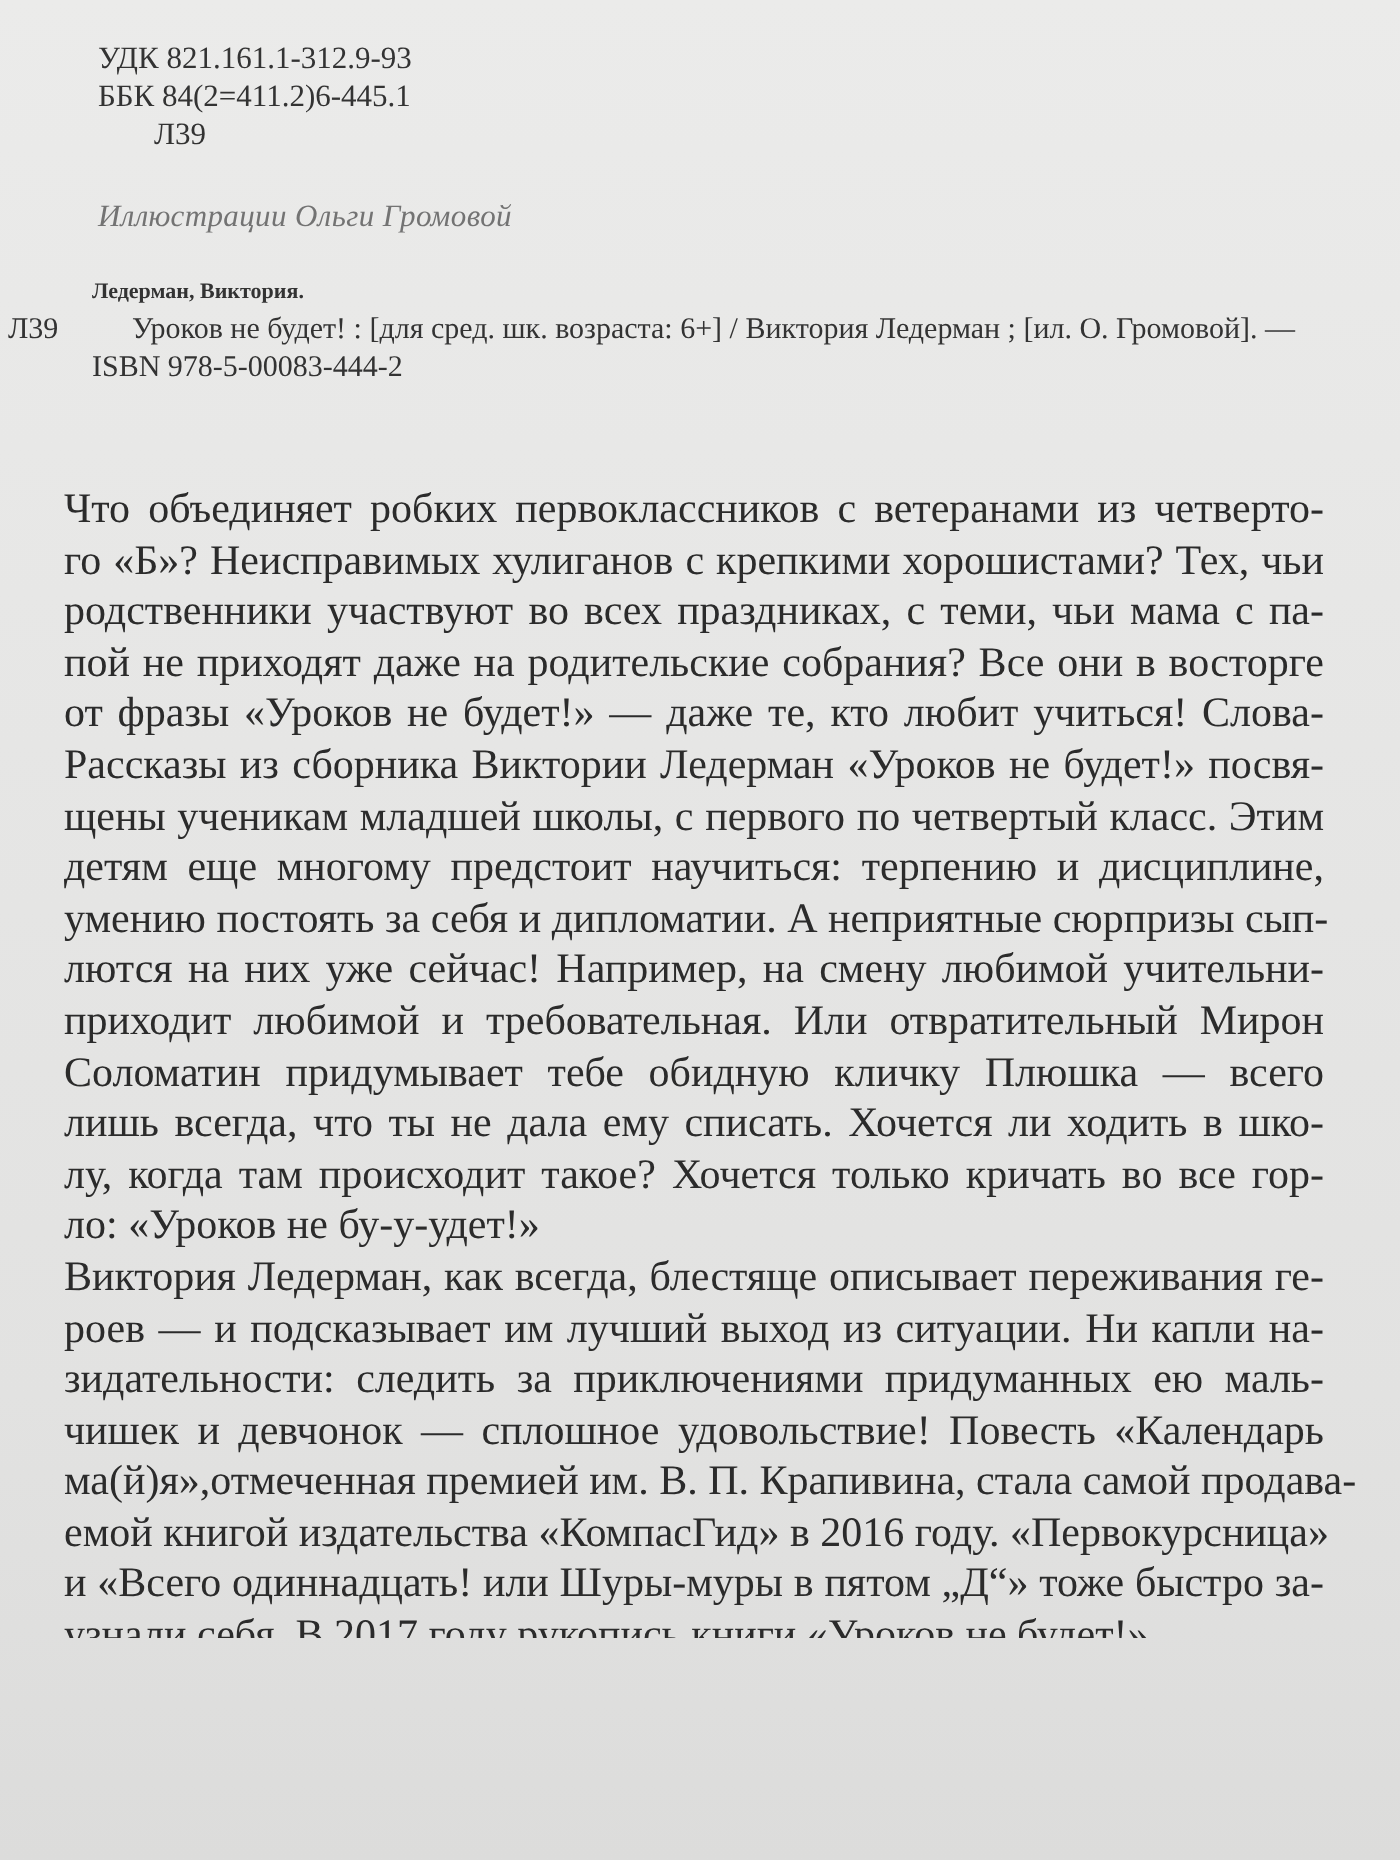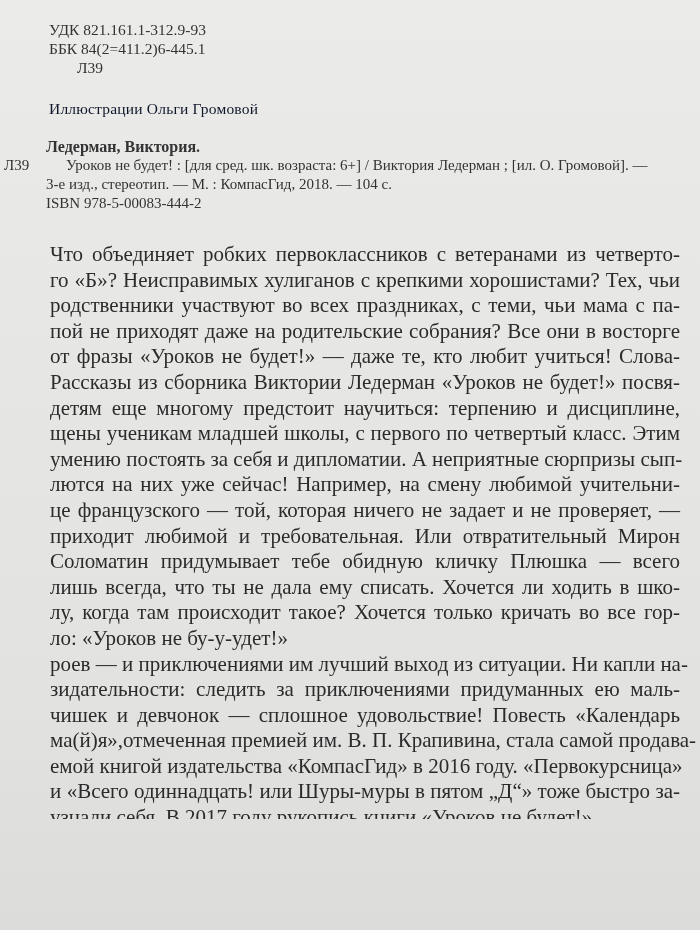--- a/index.html
+++ b/index.html
@@ -28,58 +28,59 @@
       line-height: 19px;
       color: #333;
     }
     .codes .lbl-indent {
       padding-left: 28px;
     }
     .illustrator {
       position: absolute;
       left: 49px;
       top: 100px;
+      font-style: italic;
       font-size: 15.5px;
-      color: #0f172a;
+      color: #737373;
       letter-spacing: 0.2px;
     }
     .biblio {
       position: absolute;
       left: 0;
       top: 137px;
       width: 700px;
       font-size: 15px;
       line-height: 19px;
       color: #333;
     }
     .biblio .author {
       padding-left: 46px;
       font-weight: bold;
-      font-size: 16px;
+      font-size: 11px;
     }
     .biblio .entry-row {
       position: relative;
       padding-left: 46px;
     }
     .biblio .entry-code {
       position: absolute;
       left: 4px;
       top: 0;
     }
     .biblio .title-line {
       padding-left: 20px;
       white-space: nowrap;
     }
     .biblio .line {
       padding-left: 46px;
       white-space: nowrap;
     }
     .annotation {
       position: absolute;
-      left: 50px;
+      left: 32px;
       top: 242px;
       width: 630px;
       font-size: 21px;
       line-height: 25.5px;
       color: #2b2b2b;
       text-align: justify;
     }
     .annotation .ln {
       display: block;
       white-space: nowrap;
@@ -109,47 +110,46 @@
   </div>
 
   <div class="illustrator">Иллюстрации Ольги Громовой</div>
 
   <div class="biblio">
     <div class="author">Ледерман, Виктория.</div>
     <div class="entry-row">
       <span class="entry-code">Л39</span>
       <div class="title-line">Уроков не будет! : [для сред. шк. возраста: 6+] / Виктория Ледерман ; [ил. О. Громовой]. —</div>
     </div>
-    <div class="line">3-е изд., стереотип. — М. : КомпасГид, 2018. — 104 с.</div>
     <div class="line">ISBN 978-5-00083-444-2</div>
   </div>
 
   <div class="annotation">
     <div class="para">
       <span class="ln">Что объединяет робких первоклассников с ветеранами из четверто-</span>
       <span class="ln">го «Б»? Неисправимых хулиганов с крепкими хорошистами? Тех, чьи</span>
       <span class="ln">родственники участвуют во всех праздниках, с теми, чьи мама с па-</span>
       <span class="ln">пой не приходят даже на родительские собрания? Все они в восторге</span>
       <span class="ln">от фразы «Уроков не будет!» — даже те, кто любит учиться! Слова-</span>
     </div>
     <div class="para">
       <span class="ln">Рассказы из сборника Виктории Ледерман «Уроков не будет!» посвя-</span>
+      <span class="ln">щены ученикам младшей школы, с первого по четвертый класс. Этим</span>
       <span class="ln">детям еще многому предстоит научиться: терпению и дисциплине,</span>
-      <span class="ln">щены ученикам младшей школы, с первого по четвертый класс. Этим</span>
       <span class="ln">умению постоять за себя и дипломатии. А неприятные сюрпризы сып-</span>
       <span class="ln">лются на них уже сейчас! Например, на смену любимой учительни-</span>
-      <span class="ln">це французского — той, которая ничего не задает и не проверяет, —</span>
       <span class="ln">приходит любимой и требовательная. Или отвратительный Мирон</span>
       <span class="ln">Соломатин придумывает тебе обидную кличку Плюшка — всего</span>
       <span class="ln">лишь всегда, что ты не дала ему списать. Хочется ли ходить в шко-</span>
       <span class="ln">лу, когда там происходит такое? Хочется только кричать во все гор-</span>
       <span class="ln last">ло: «Уроков не бу-у-удет!»</span>
     </div>
     <div class="para">
-      <span class="ln">роев — и приключениями им лучший выход из ситуации. Ни капли на-</span>
+      <span class="ln">Виктория Ледерман, как всегда, блестяще описывает переживания ге-</span>
+      <span class="ln">роев — и подсказывает им лучший выход из ситуации. Ни капли на-</span>
       <span class="ln">зидательности: следить за приключениями придуманных ею маль-</span>
       <span class="ln">чишек и девчонок — сплошное удовольствие! Повесть «Календарь</span>
       <span class="ln">ма(й)я»,отмеченная премией им. В. П. Крапивина, стала самой продава-</span>
       <span class="ln">емой книгой издательства «КомпасГид» в 2016 году. «Первокурсница»</span>
       <span class="ln">и «Всего одиннадцать! или Шуры-муры в пятом „Д“» тоже быстро за-</span>
       <span class="ln cut">узнали себя. В 2017 году рукопись книги «Уроков не будет!»</span>
     </div>
   </div>
 
 </div>

